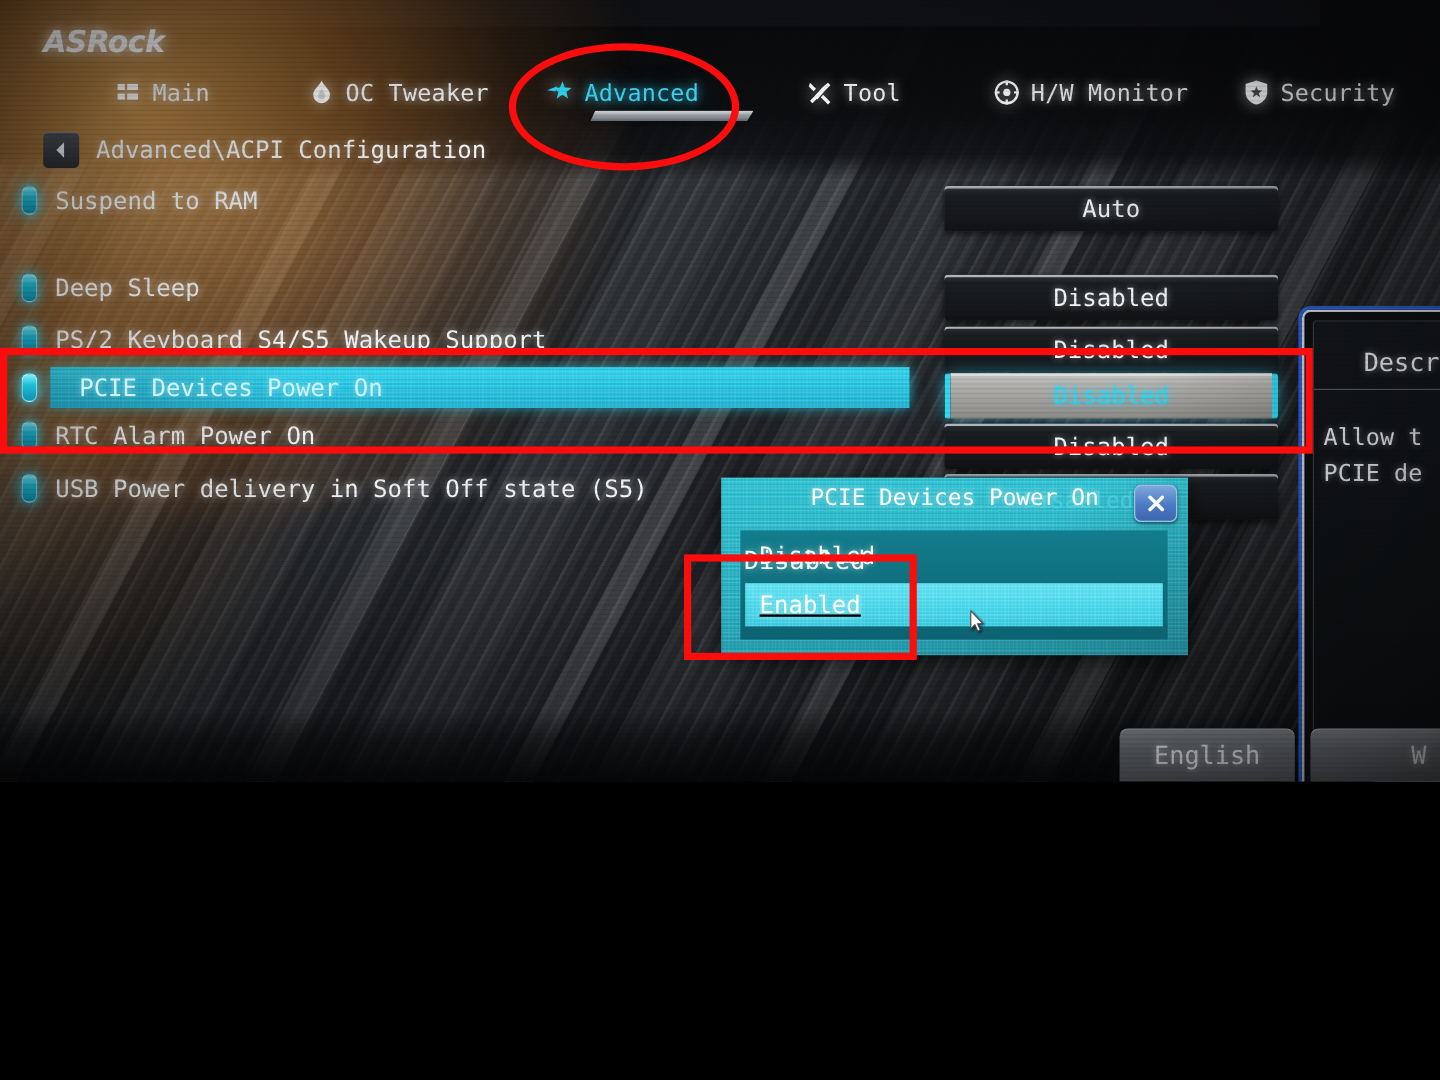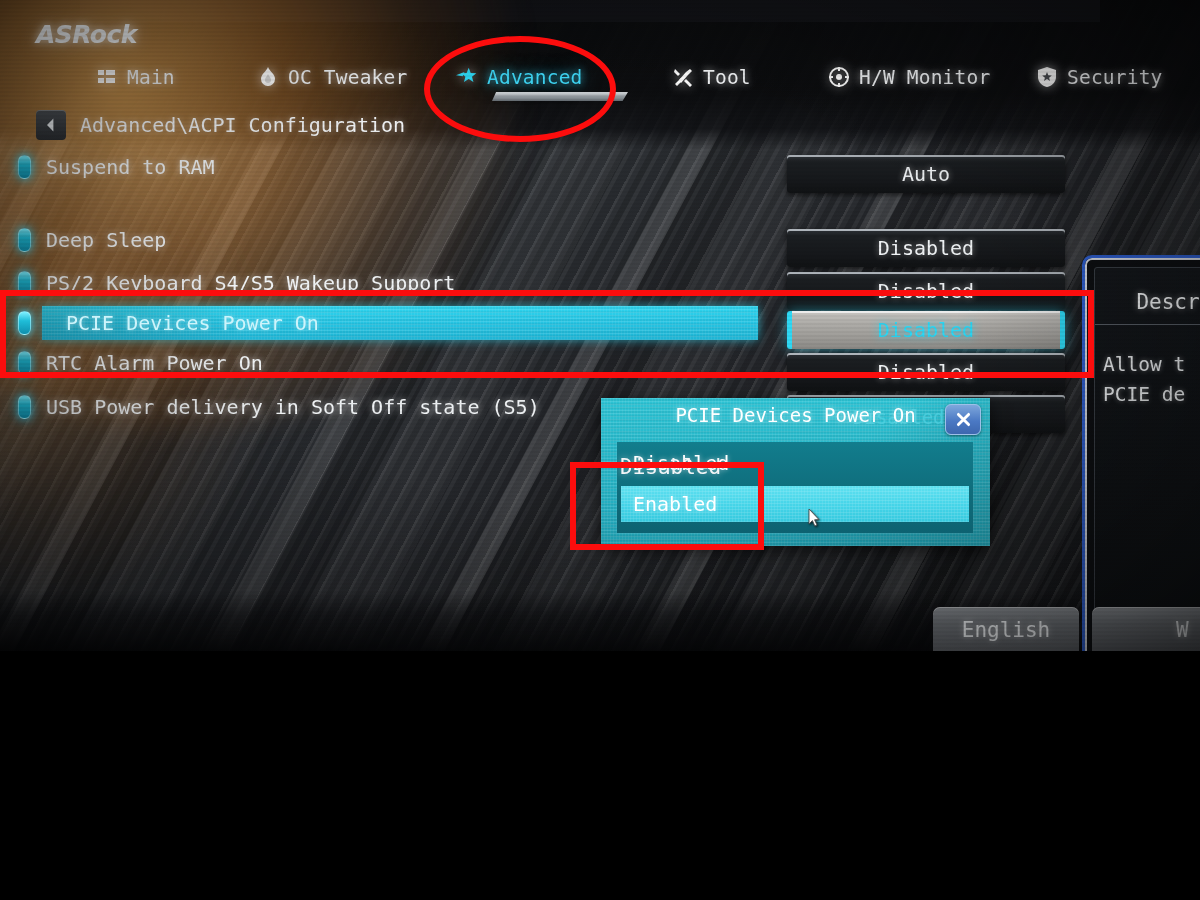--- a/index.html
+++ b/index.html
@@ -112,21 +112,21 @@
      text-shadow:0 0 6px rgba(255,255,255,.6);z-index:3;}
   #dlgclose{position:absolute;right:9px;top:6px;width:34px;height:29px;border-radius:6px;
      background:linear-gradient(180deg,#7ea7dc,#4b79c4 55%,#3d67ae);
      border:1px solid #9dc0e8;display:flex;align-items:center;justify-content:center;z-index:4;
      box-shadow:0 1px 3px rgba(0,0,0,.45);}
   #dlgghost{position:absolute;left:252px;top:8px;font-size:19px;color:#4fd2e2;z-index:2;opacity:.75;}
   #dlglist{position:absolute;left:16px;top:44px;width:356px;height:91px;
      background:linear-gradient(180deg,#127d8d 0%,#0f6d7c 55%,#0d6271 100%);z-index:3;}
   .opt{position:absolute;left:4px;width:348px;height:36px;display:flex;align-items:center;}
   .opt .ot{padding-left:12px;font-size:20px;color:#ffffff;text-shadow:0 0 5px rgba(255,255,255,.5);}
-  .opt.sel{background:linear-gradient(180deg,#5fe0f0,#44d4e8 55%,#36c9de);}
+  .opt.sel{background:linear-gradient(180deg,#5fe0f0,#44d4e8 55%,#36c9de);text-decoration:underline;}
   .opt.sel:after{content:"";position:absolute;inset:0;opacity:.35;
      background:repeating-linear-gradient(0deg,rgba(255,255,255,.35) 0 1px,rgba(0,0,0,0) 1px 3px),
                 repeating-linear-gradient(90deg,rgba(255,255,255,.25) 0 1px,rgba(0,0,0,0) 1px 3px);}
   .opt.sel .ot{position:relative;z-index:2;color:#ffffff;}
   #ghostdis{position:absolute;left:620px;top:455px;font-size:21px;color:#f2f5f7;z-index:5;
      text-shadow:0 0 7px rgba(255,255,255,.55);}
 
   #cursor{position:absolute;left:808px;top:508px;width:13px;height:20px;z-index:9;
      filter:drop-shadow(1px 1px 1px rgba(0,0,0,.7));}
 

